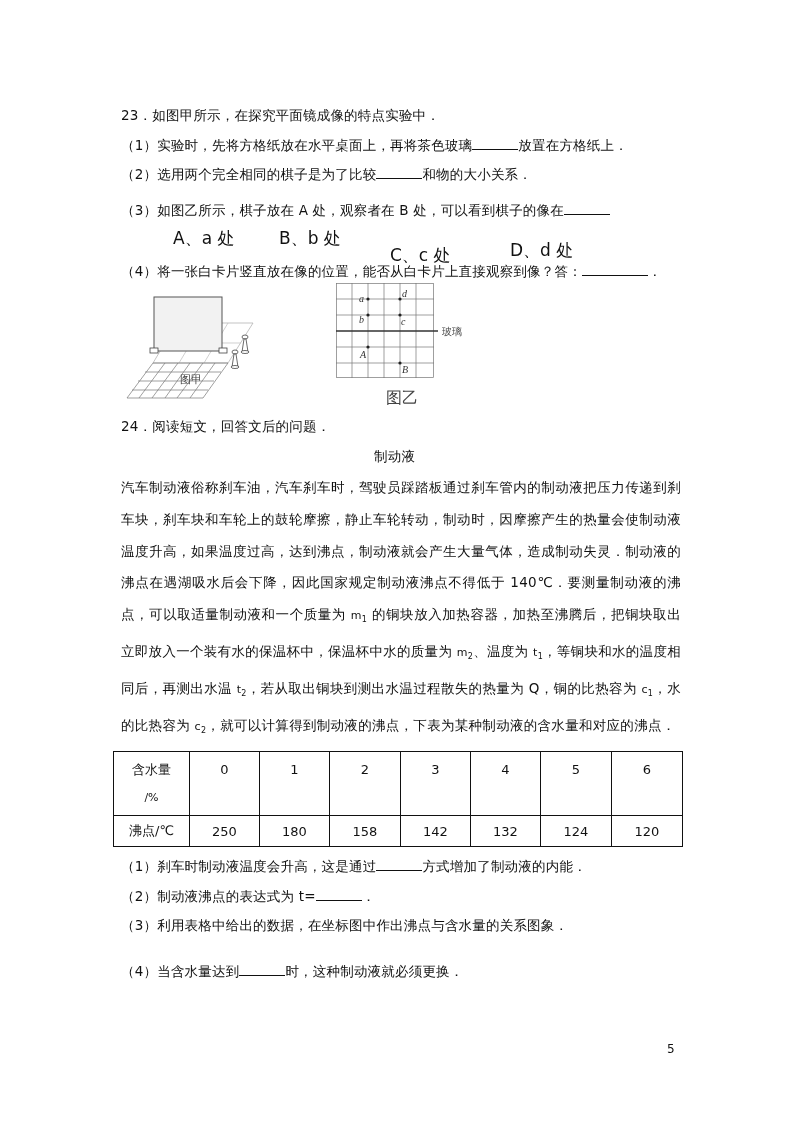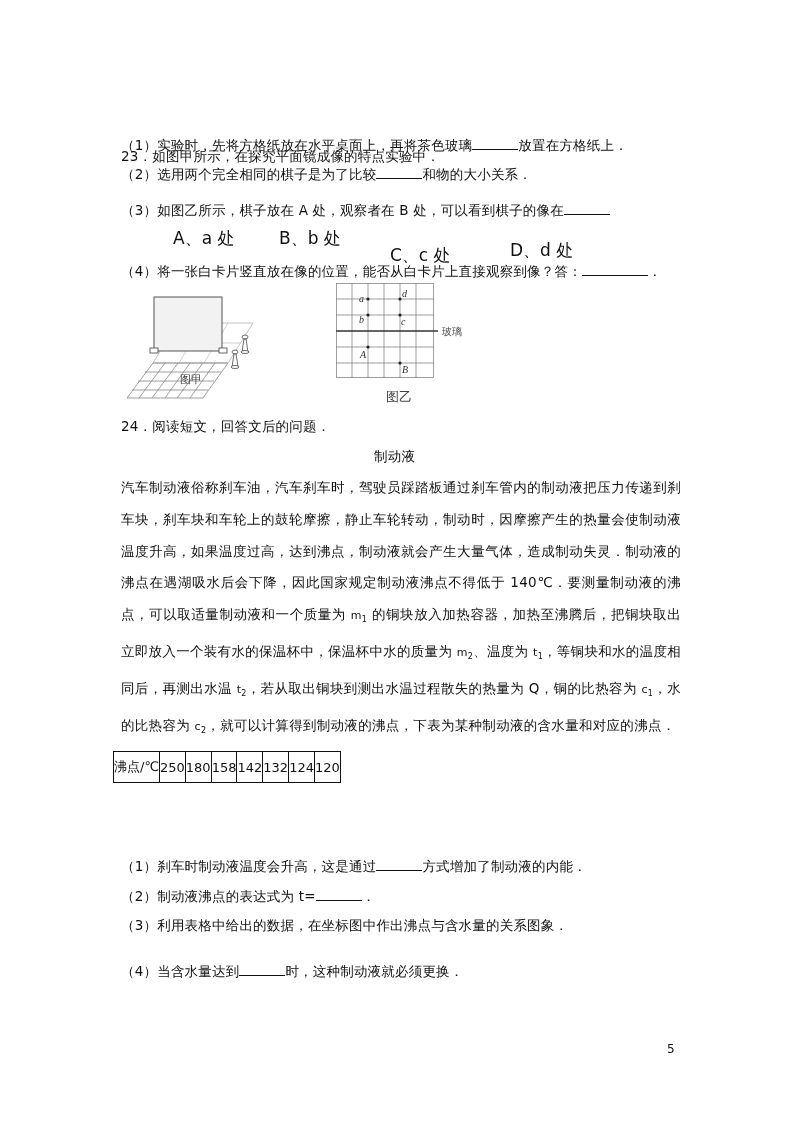--- a/index.html
+++ b/index.html
@@ -13,21 +13,21 @@
   sub { font-size: 8px; }
   table.data { position: absolute; left: 113px; top: 751px; border-collapse: collapse; }
   table.data td { border: 1px solid #111; text-align: center; font-size: 13px; padding: 0; }
   .pagenum { position: absolute; left: 667px; top: 1042px; font-size: 12px; }
   .fig { position: absolute; }
   .caption { font-size: 11px; fill: #333; }
 </style>
 </head>
 <body>
 
-<div class="line" style="top:106px;margin-top:41px;">23．如图甲所示，在探究平面镜成像的特点实验中．</div>
+<div class="line" style="top:106px;">23．如图甲所示，在探究平面镜成像的特点实验中．</div>
 
 <div class="line" style="top:135px;">
   <span>（1）实验时，先将方格纸放在水平桌面上，再将茶色玻璃</span><span class="blank" style="width:46px;"></span><span>放置在方格纸上．</span>
 </div>
 
 <div class="line" style="top:164px;">
   <span>（2）选用两个完全相同的棋子是为了比较</span><span class="blank" style="width:46px;"></span><span>和物的大小关系．</span>
 </div>
 
 <div class="line" style="top:200px;">
@@ -102,29 +102,42 @@
   <g font-family="Liberation Serif, serif" font-style="italic" font-size="10" fill="#333">
     <text x="23" y="19">a</text>
     <text x="66" y="14">d</text>
     <text x="23" y="40">b</text>
     <text x="65" y="42">c</text>
     <text x="24" y="75">A</text>
     <text x="66" y="90">B</text>
   </g>
   <text x="106" y="52" font-size="10" fill="#444">玻璃</text>
 </svg>
-<div class="fig" style="left:386px; top:388px; font-size:13px; color:#444;">图乙</div>
+<div class="fig" style="left:386px; top:388px; font-size:16px; color:#444;">图乙</div>
 
 <div class="line" style="top:417px;">24．阅读短文，回答文后的问题．</div>
 <div class="line" style="left:374px; top:447px;">制动液</div>
 
 <div class="para" style="top:472px;"><span>汽车制动液俗称刹车油，汽车刹车时，驾驶员踩踏板通过刹车管内的制动液把压力传递到刹车块，刹车块和车轮上的鼓轮摩擦，静止车轮转动，制动时，因摩擦产生的热量会使制动液温度升高，如果温度过高，达到沸点，制动液就会产生大量气体，造成制动失灵．制动液的沸点在遇湖吸水后会下降，因此国家规定制动液沸点不得低于 140℃．要测量制动液的沸点，可以取适量制动液和一个质量为 </span><span class="small"><span>m</span><sub>1</sub></span><span> 的铜块放入加热容器，加热至沸腾后，把铜块取出立即放入一个装有水的保温杯中，保温杯中水的质量为 </span><span class="small"><span>m</span><sub>2</sub></span><span>、温度为 </span><span class="small"><span>t</span><sub>1</sub></span><span>，等铜块和水的温度相同后，再测出水温 </span><span class="small"><span>t</span><sub>2</sub></span><span>，若从取出铜块到测出水温过程散失的热量为 Q，铜的比热容为 </span><span class="small"><span>c</span><sub>1</sub></span><span>，水的比热容为 </span><span class="small"><span>c</span><sub>2</sub></span><span>，就可以计算得到制动液的沸点，下表为某种制动液的含水量和对应的沸点．</span></div>
 
 <table class="data">
   <tbody>
+      <tr style="height:64px;">
+    <td style="width:75px; line-height:28px;">
+      <div>含水量</div>
+      <div style="font-size:11px;">/%</div>
+    </td>
+    <td style="width:69px; vertical-align:top; padding-top:10px;">0</td>
+    <td style="width:69px; vertical-align:top; padding-top:10px;">1</td>
+    <td style="width:70px; vertical-align:top; padding-top:10px;">2</td>
+    <td style="width:69px; vertical-align:top; padding-top:10px;">3</td>
+    <td style="width:69px; vertical-align:top; padding-top:10px;">4</td>
+    <td style="width:70px; vertical-align:top; padding-top:10px;">5</td>
+    <td style="width:70px; vertical-align:top; padding-top:10px;">6</td>
+  </tr>
   <tr style="height:31px;">
     <td>沸点/℃</td>
     <td>250</td>
     <td>180</td>
     <td>158</td>
     <td>142</td>
     <td>132</td>
     <td>124</td>
     <td>120</td>
   </tr>

